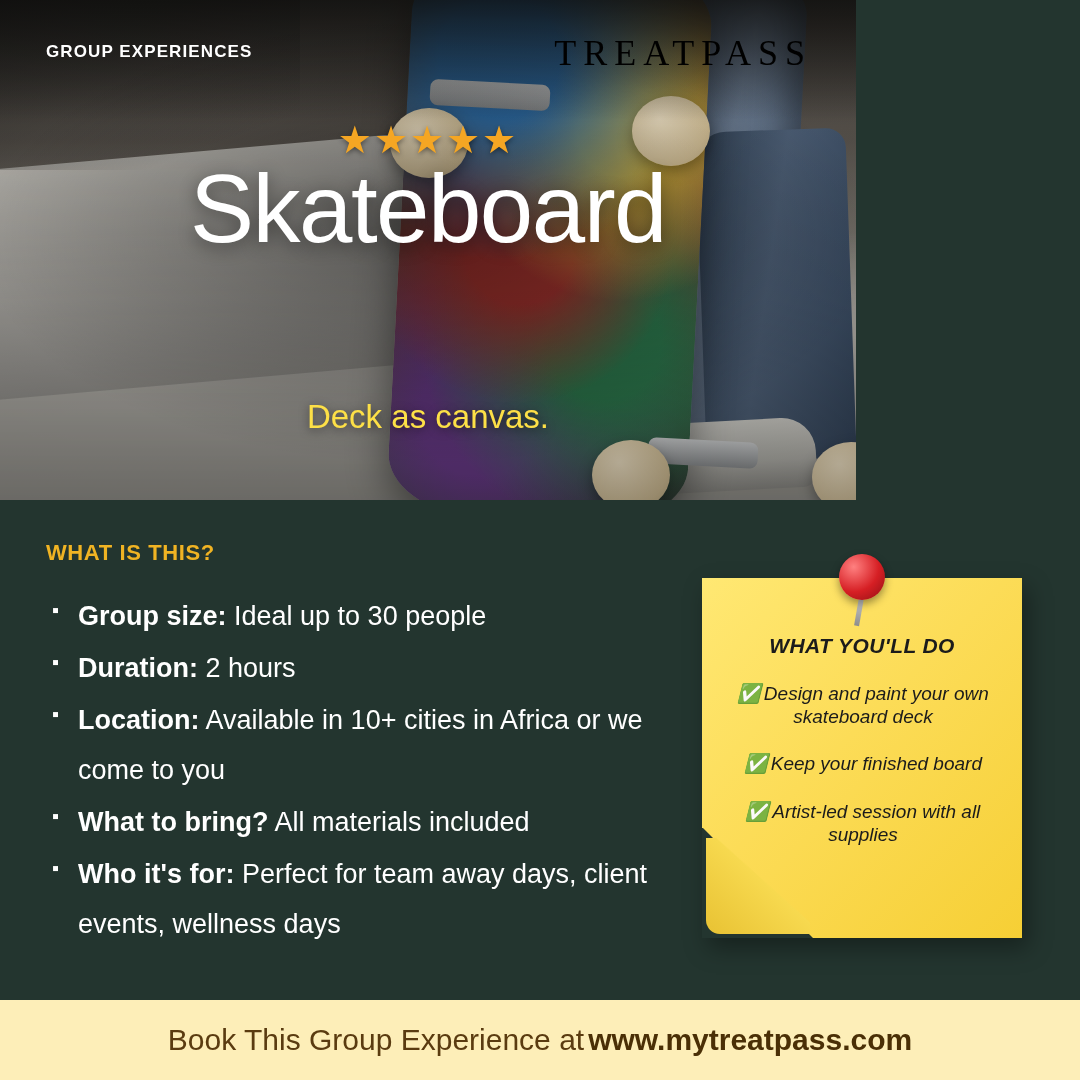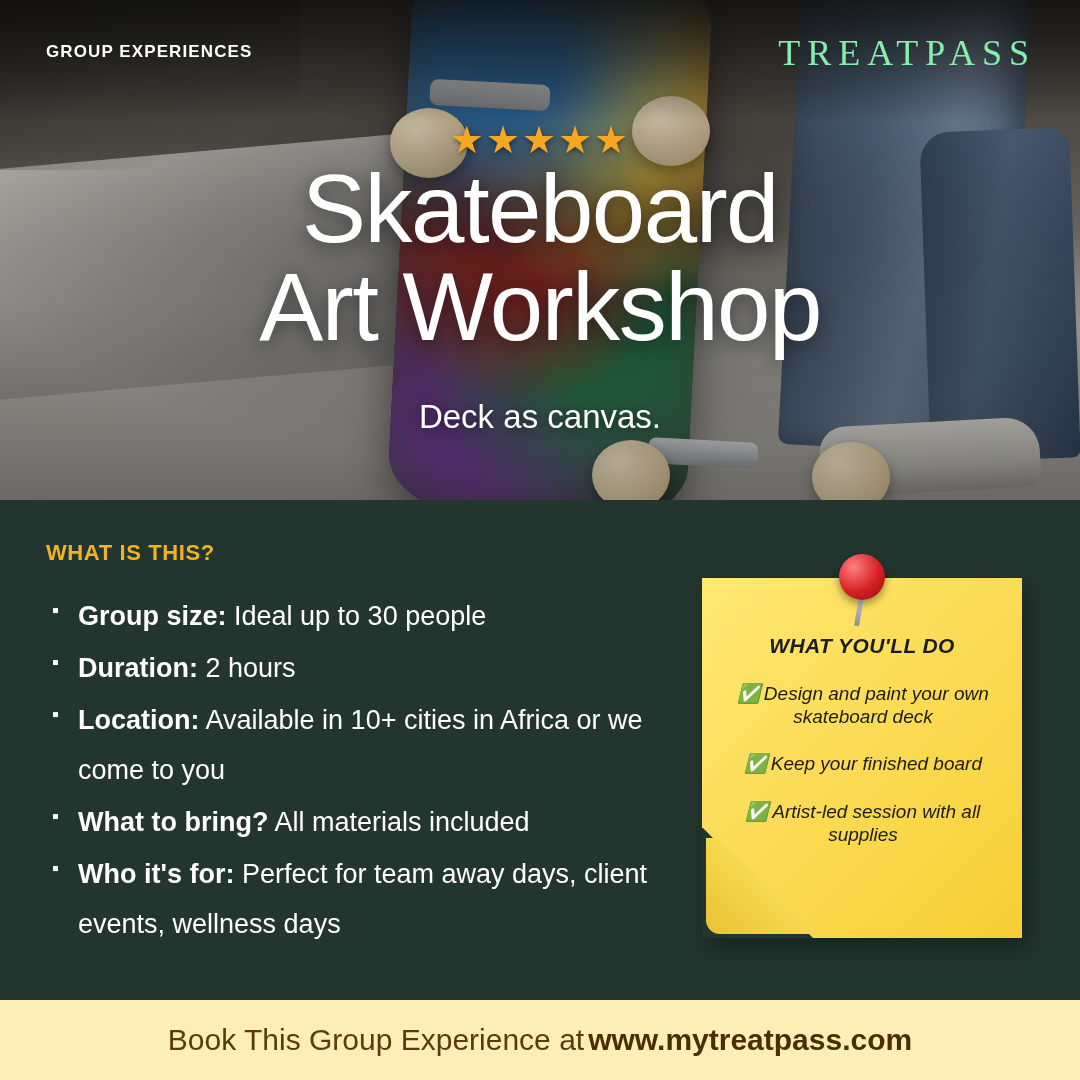--- a/index.html
+++ b/index.html
@@ -16,21 +16,21 @@
     position: relative;
     width: 1080px;
     height: 1080px;
     overflow: hidden;
     background: #23352f;
   }
 
   
   .hero {
     position: relative;
-    width: 1080px;
+    width: 856px;
     height: 500px;
     overflow: hidden;
     background: #6b6660;
   }
 
   
   .hero-photo {
     position: absolute;
     inset: 0;
     background:
@@ -157,21 +157,21 @@
     top: 42px;
     color: #ffffff;
     font-size: 17px;
     font-weight: bold;
     letter-spacing: 1.1px;
   }
   .brand {
     position: absolute;
     right: 44px;
     top: 32px;
-    color: #86efac;
+    color: #000000;
     font-size: 36px;
     letter-spacing: 7px;
     font-family: "Liberation Serif", serif;
   }
 
   .stars {
     position: absolute;
     top: 118px;
     left: 0; right: 0;
     text-align: center;
@@ -191,21 +191,21 @@
     line-height: 1.02;
     font-weight: normal;
     letter-spacing: -1.5px;
     text-shadow: 0 4px 18px rgba(0,0,0,0.45);
   }
   .hero-sub {
     position: absolute;
     top: 398px;
     left: 0; right: 0;
     text-align: center;
-    color: #ffffff;
+    color: #fde047;
     font-size: 33px;
     text-shadow: 0 2px 10px rgba(0,0,0,0.5);
   }
 
   
   .body {
     position: relative;
     width: 1080px;
     height: 500px;
     background: #23352f;
@@ -362,21 +362,20 @@
     <div class="hero-dark-left"></div>
     <div class="hero-dark-top"></div>
     <div class="hero-vignette"></div>
 
     <div class="eyebrow">GROUP EXPERIENCES</div>
     <div class="brand">TREATPASS</div>
     <div class="stars">★★★★★</div>
 
     <div class="hero-title">
       <div>Skateboard</div>
-      <div>Art Workshop</div>
     </div>
     <div class="hero-sub">Deck as canvas.</div>
   </div>
 
   <div class="body">
     <div class="section-label">WHAT IS THIS?</div>
 
     <ul class="facts">
       <li>
         <b>Group size:</b><span> Ideal up to 30 people</span>

